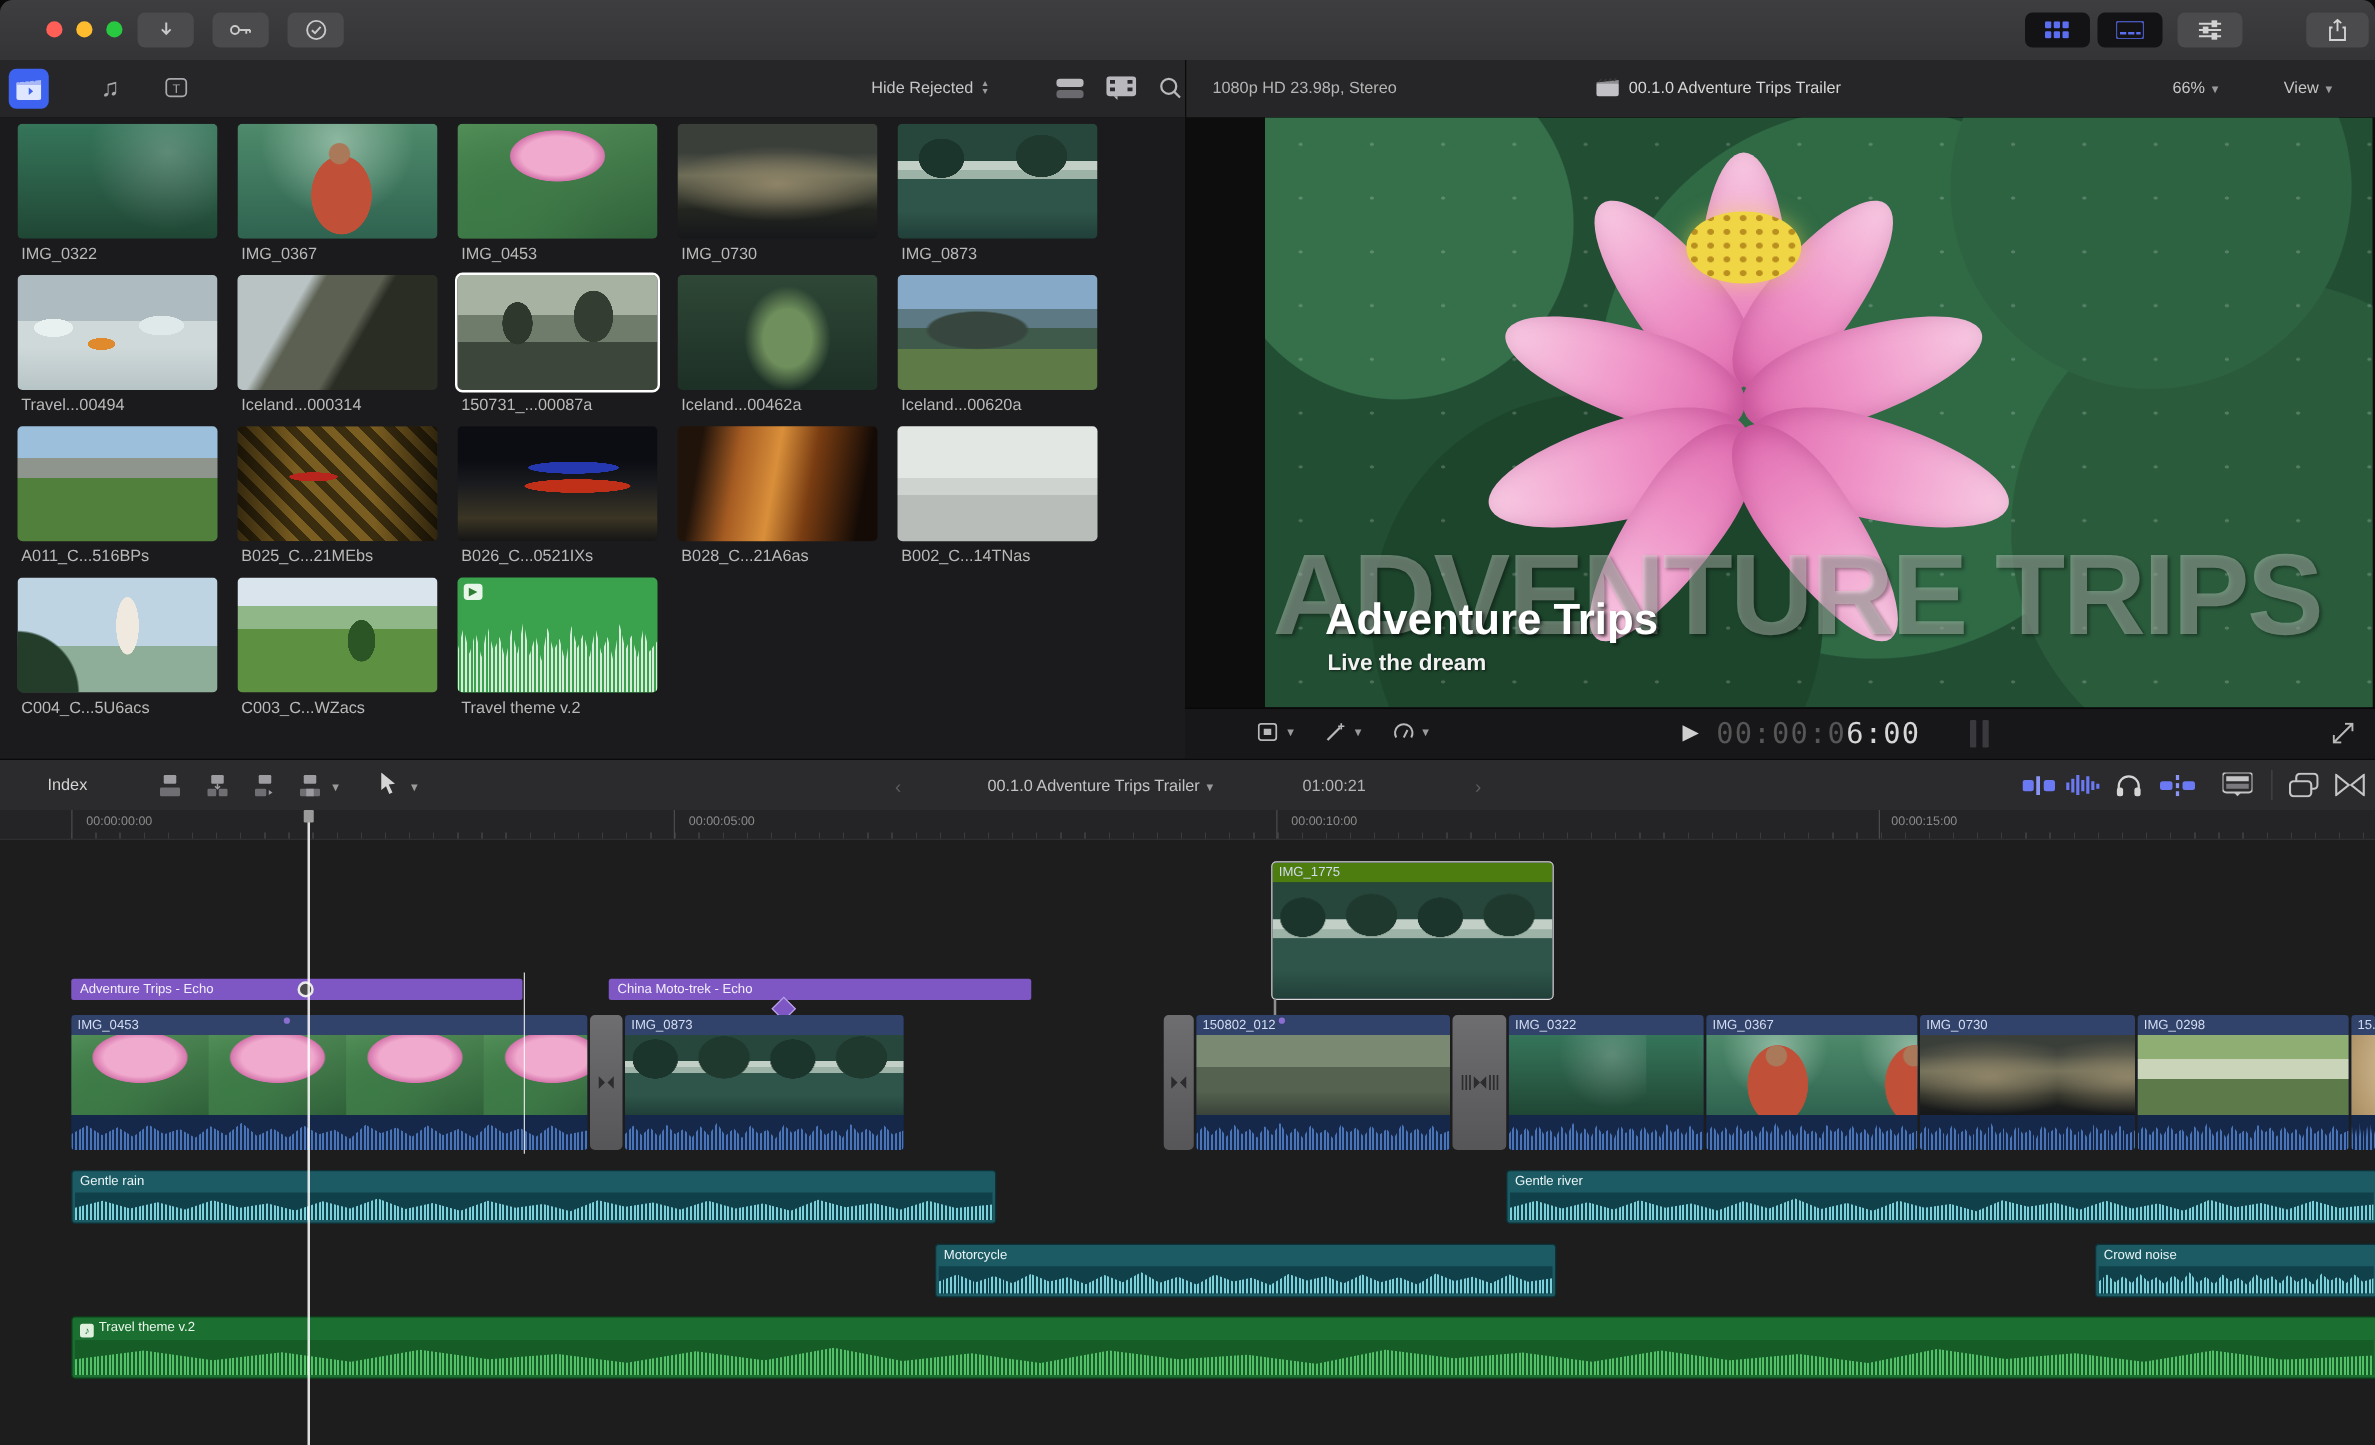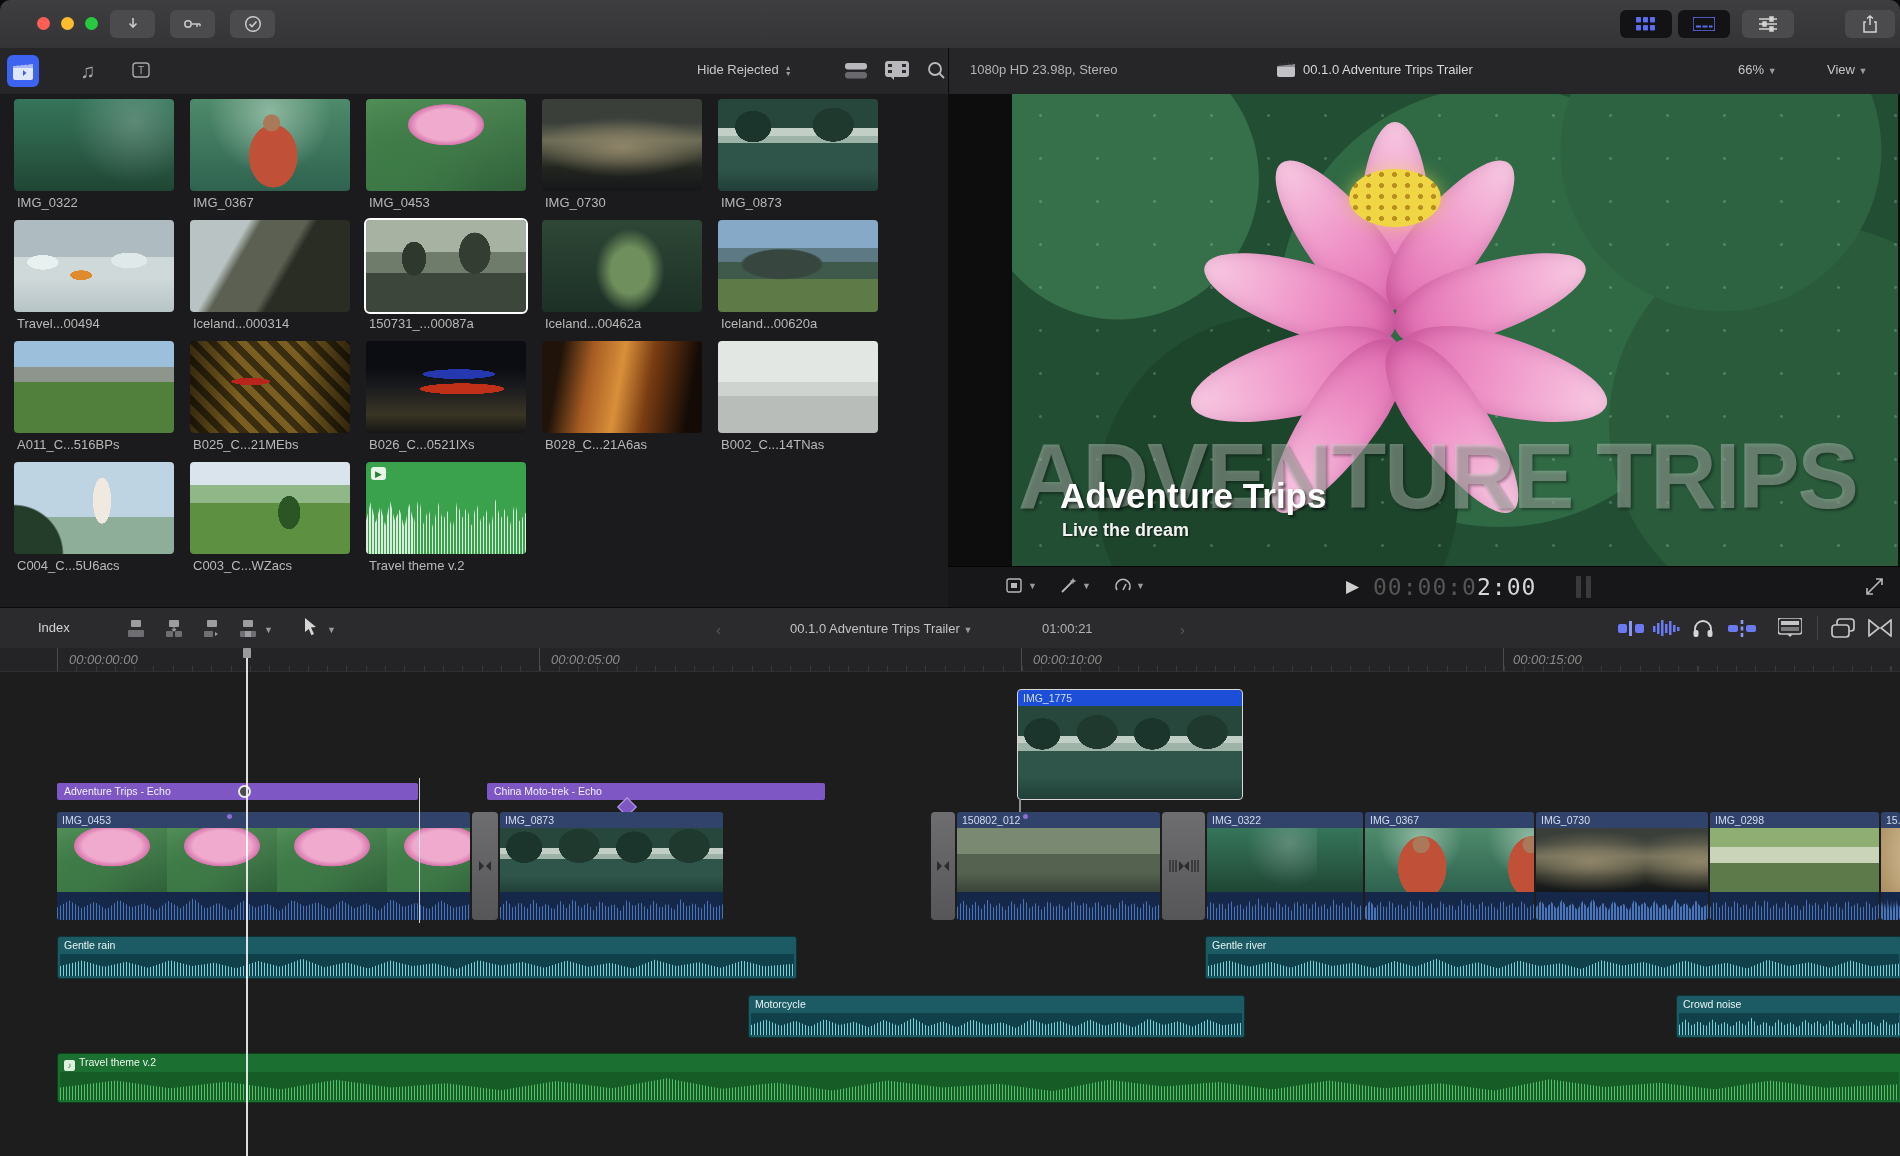--- a/index.html
+++ b/index.html
@@ -78,21 +78,21 @@
   .tc-dim{color:#565656;}
   .tc-bright{color:#d6d6d6;}
   #timecode{font-family:"DejaVu Sans Mono","Liberation Mono",monospace;font-size:23px;letter-spacing:1px;}
   .pausebar{width:5px;height:22px;background:#3a3a3e;display:inline-block;margin-right:5px;border-radius:1px;}
   
   #tltoolbar{left:0;top:607px;width:1900px;height:41px;background:#2b2b2d;border-top:1px solid #0a0a0a;border-bottom:1px solid #404043;}
   
   #timeline{left:0;top:648px;width:1900px;height:508px;background:#1d1d1e;overflow:hidden;}
   #ruler{left:0;top:0;width:1900px;height:23px;background:#242426;border-bottom:1px solid #2f2f31;
          background-image:repeating-linear-gradient(90deg,#3b3b3d 0 1px,rgba(0,0,0,0) 1px 19.3px);background-position:57px 0;background-size:100% 5px;background-repeat:no-repeat;background-position-y:18px;}
-  .rlabel{position:absolute;top:4px;font-size:13px;color:#8b8b8b;font-style:italic;}
+  .rlabel{position:absolute;top:4px;font-size:10px;color:#8b8b8b;}
   .rtick{position:absolute;top:0;width:1px;height:23px;background:#4a4a4c;}
   .vclip{position:absolute;top:164px;height:108px;background:#142647;border-radius:3px;overflow:hidden;}
   .vh{height:16px;background:#32436b;font-size:10.5px;color:#d3dcf0;line-height:16px;padding-left:5px;white-space:nowrap;overflow:hidden;}
   .vt{height:64px;background-repeat:repeat-x;background-size:110px 100%;}
   .vw{position:relative;height:28px;background:#15284a;color:#4a74b8;}
   .trans{position:absolute;top:164px;height:108px;background:linear-gradient(#6e6e70,#565658);border-radius:4px;
          display:flex;align-items:center;justify-content:center;color:#2c2c2e;font-size:11px;font-weight:bold;}
   .tclip{position:absolute;top:135px;height:17px;background:#7e57c5;border-radius:2px;font-size:10.5px;color:#f2eefb;
          line-height:17px;padding-left:7px;overflow:hidden;white-space:nowrap;}
   .aclip{position:absolute;height:41px;background:#1c5a64;border:1px solid #0d3338;border-radius:3px;overflow:hidden;}
@@ -358,21 +358,21 @@
     </div>
     <div class="abs vicon" style="left:166px;top:10px">
       <svg width="18" height="17" viewBox="0 0 18 17">
           <path d="M3 13a7 7 0 1 1 12 0" stroke="#b8b8b8" stroke-width="1.6" fill="none"></path>
           <path d="M9 13 12 7" stroke="#b8b8b8" stroke-width="1.6"></path>
         </svg>
       <span class="chev" style="margin-left:4px">▼</span>
     </div>
 
     <div class="abs" style="left:398px;top:9px;color:#cfcfcf;font-size:17px">▶</div>
-    <div id="timecode" class="abs" style="left:425px;top:7px"><span class="tc-dim">00:00:0</span><span class="tc-bright">2:00</span></div>
+    <div id="timecode" class="abs" style="left:425px;top:7px"><span class="tc-dim">00:00:0</span><span class="tc-bright">6:00</span></div>
     <div class="abs" style="left:628px;top:9px"><span class="pausebar"></span><span class="pausebar"></span></div>
 
     <div class="abs" style="left:918px;top:11px">
       <svg width="17" height="17" viewBox="0 0 17 17">
           <path d="M1 16 16 1M1 10v6h6M16 7V1h-6" stroke="#b8b8b8" stroke-width="1.6" fill="none"></path>
         </svg>
     </div>
   </div>
 </div>
 
@@ -487,21 +487,21 @@
     <div class="rtick" style="left:539px"></div>
     <div class="rtick" style="left:1021px"></div>
     <div class="rtick" style="left:1503px"></div>
     <div class="rlabel" style="left:69px">00:00:00:00</div>
     <div class="rlabel" style="left:551px">00:00:05:00</div>
     <div class="rlabel" style="left:1033px">00:00:10:00</div>
     <div class="rlabel" style="left:1513px">00:00:15:00</div>
   </div>
 
   <div class="abs" style="left:1018px;top:42px;width:224px;height:109px;background:#142647;border-radius:3px;overflow:hidden;outline:1.5px solid #d8d8d8">
-    <div class="vh" style="background:#1d4ed8">IMG_1775</div>
+    <div class="vh" style="background:#4d7c0f">IMG_1775</div>
     <div class="vt g0873" style="height:93px"></div>
   </div>
   <div class="cstem"></div>
 
   <div class="tclip" style="left:57px;width:354px"><span>Adventure Trips - Echo</span></div>
   <div class="tclip" style="left:487px;width:331px"><span>China Moto-trek - Echo</span></div>
   <div class="phdot"></div>
   <div class="abs marker" style="left:620px;top:152px"></div>
 
   <div class="vclip" style="left:57px;width:413px">

